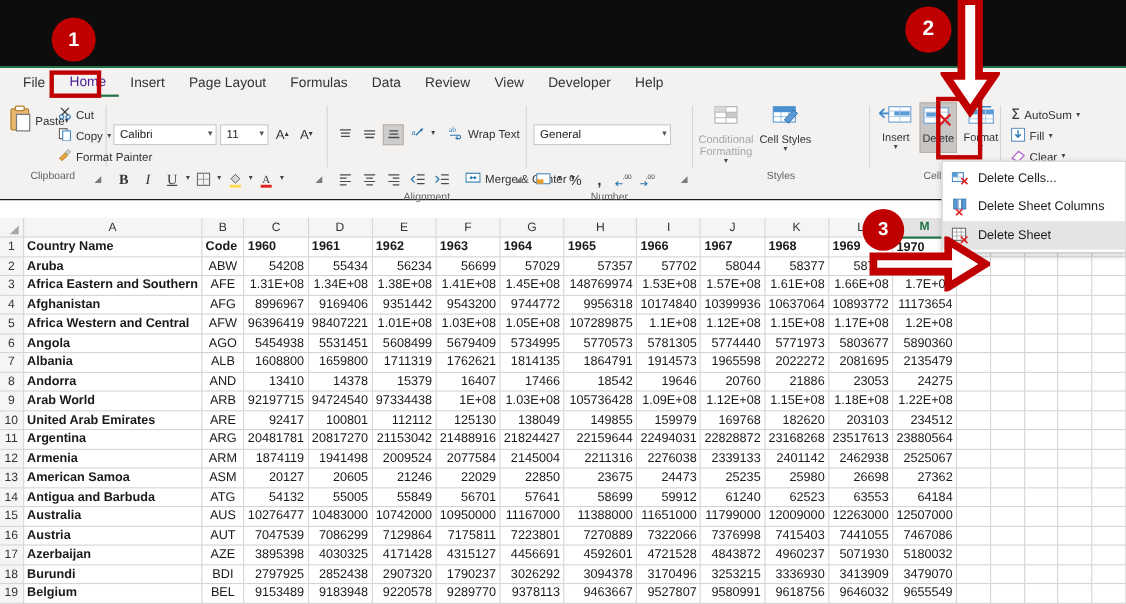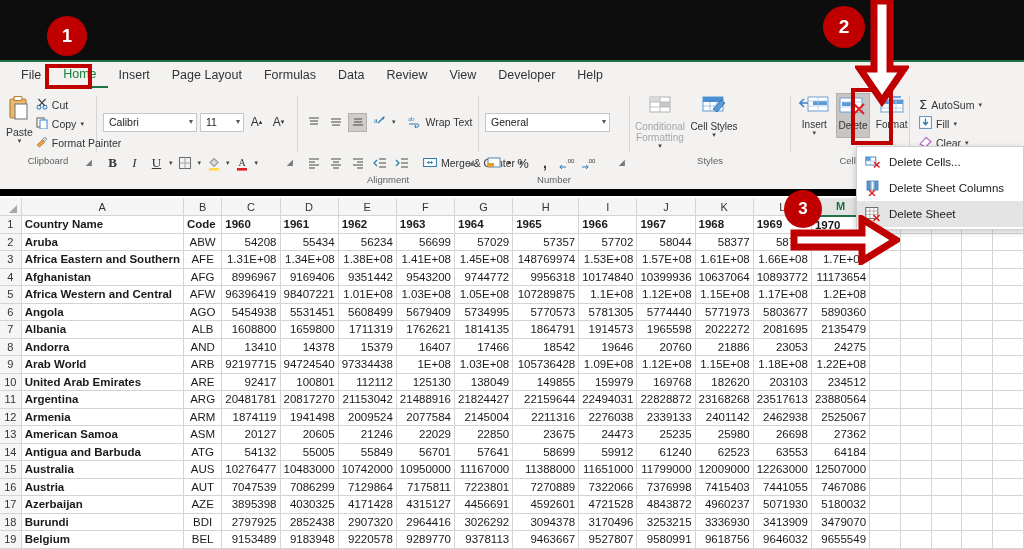--- a/index.html
+++ b/index.html
@@ -16,34 +16,34 @@
     position: absolute; top: 0; left: 0; width: 1024px; height: 60px;
     background: #0d0d0d;
   }
   .green-rule {
     position: absolute; top: 60px; left: 0; width: 1024px; height: 2px;
     background: #217346;
   }
 
   
   .ribbon {
-    position: absolute; top: 62px; left: 0; width: 1024px; height: 134px;
+    position: absolute; top: 62px; left: 0; width: 1024px; height: 120px;
     background: #f3f2f1;
-    border-bottom: 7px solid #000000;
+    border-bottom: 1px solid #000000;
   }
   .tabs {
     position: absolute; top: 0; left: 0; height: 28px; width: 1024px;
     display: flex; align-items: center; padding-left: 10px; gap: 0px;
   }
   .tab {
     font-size: 12.5px; color: #333333; padding: 4px 11px 5px 11px;
     white-space: nowrap; cursor: default; line-height: 1;
   }
   .tab.active {
-    color: #15803d;
+    color: #4c1d95;
     border-bottom: 2.5px solid #217346;
   }
 
   .groups {
     position: absolute; top: 28px; left: 0; width: 1024px; height: 78px;
     display: flex; align-items: stretch;
   }
   .grp { position: relative; height: 78px; display: flex; flex-direction: column; }
   .grp-body { flex: 1; display: flex; align-items: flex-start; padding-top: 3px; }
   .grp-label {
@@ -54,21 +54,21 @@
     width: 1px; background: #d8d6d4; margin: 6px 0 16px 0; height: 56px;
     align-self: center;
   }
   .dialog-launcher {
     position: absolute; right: 4px; bottom: 1px; font-size: 8px; color: #7a7a7a;
   }
 
   
   .clip-grp { width: 96px; }
   .paste-btn {
-    width: 44px; display: flex; flex-direction: column; align-items: center;
+    width: 44px; display: flex; flex-direction: row; align-items: center;
     padding-top: 2px; margin-left: 6px;
   }
   .paste-label { font-size: 10.5px; color: #333; margin-top: 1px; }
   .chev { font-size: 7px; color: #444; line-height: 6px; }
   .clip-cmds { display: flex; flex-direction: column; gap: 2px; padding-top: 3px; }
   .cmd {
     display: flex; align-items: center; gap: 4px; font-size: 10.5px; color: #333;
     height: 17px; padding: 0 3px; white-space: nowrap;
   }
 
@@ -965,21 +965,21 @@
             <td class="empty"></td>
             <td class="empty"></td>
           </tr>
           <tr>
             <th class="rowhdr">18</th>
             <td class="txt">Burundi</td>
             <td class="code">BDI</td>
             <td class="num">2797925</td>
             <td class="num">2852438</td>
             <td class="num">2907320</td>
-            <td class="num">2964416</td>
+            <td class="num">1790237</td>
             <td class="num">3026292</td>
             <td class="num">3094378</td>
             <td class="num">3170496</td>
             <td class="num">3253215</td>
             <td class="num">3336930</td>
             <td class="num">3413909</td>
             <td class="num">3479070</td>
             <td class="empty"></td>
             <td class="empty"></td>
             <td class="empty"></td>

